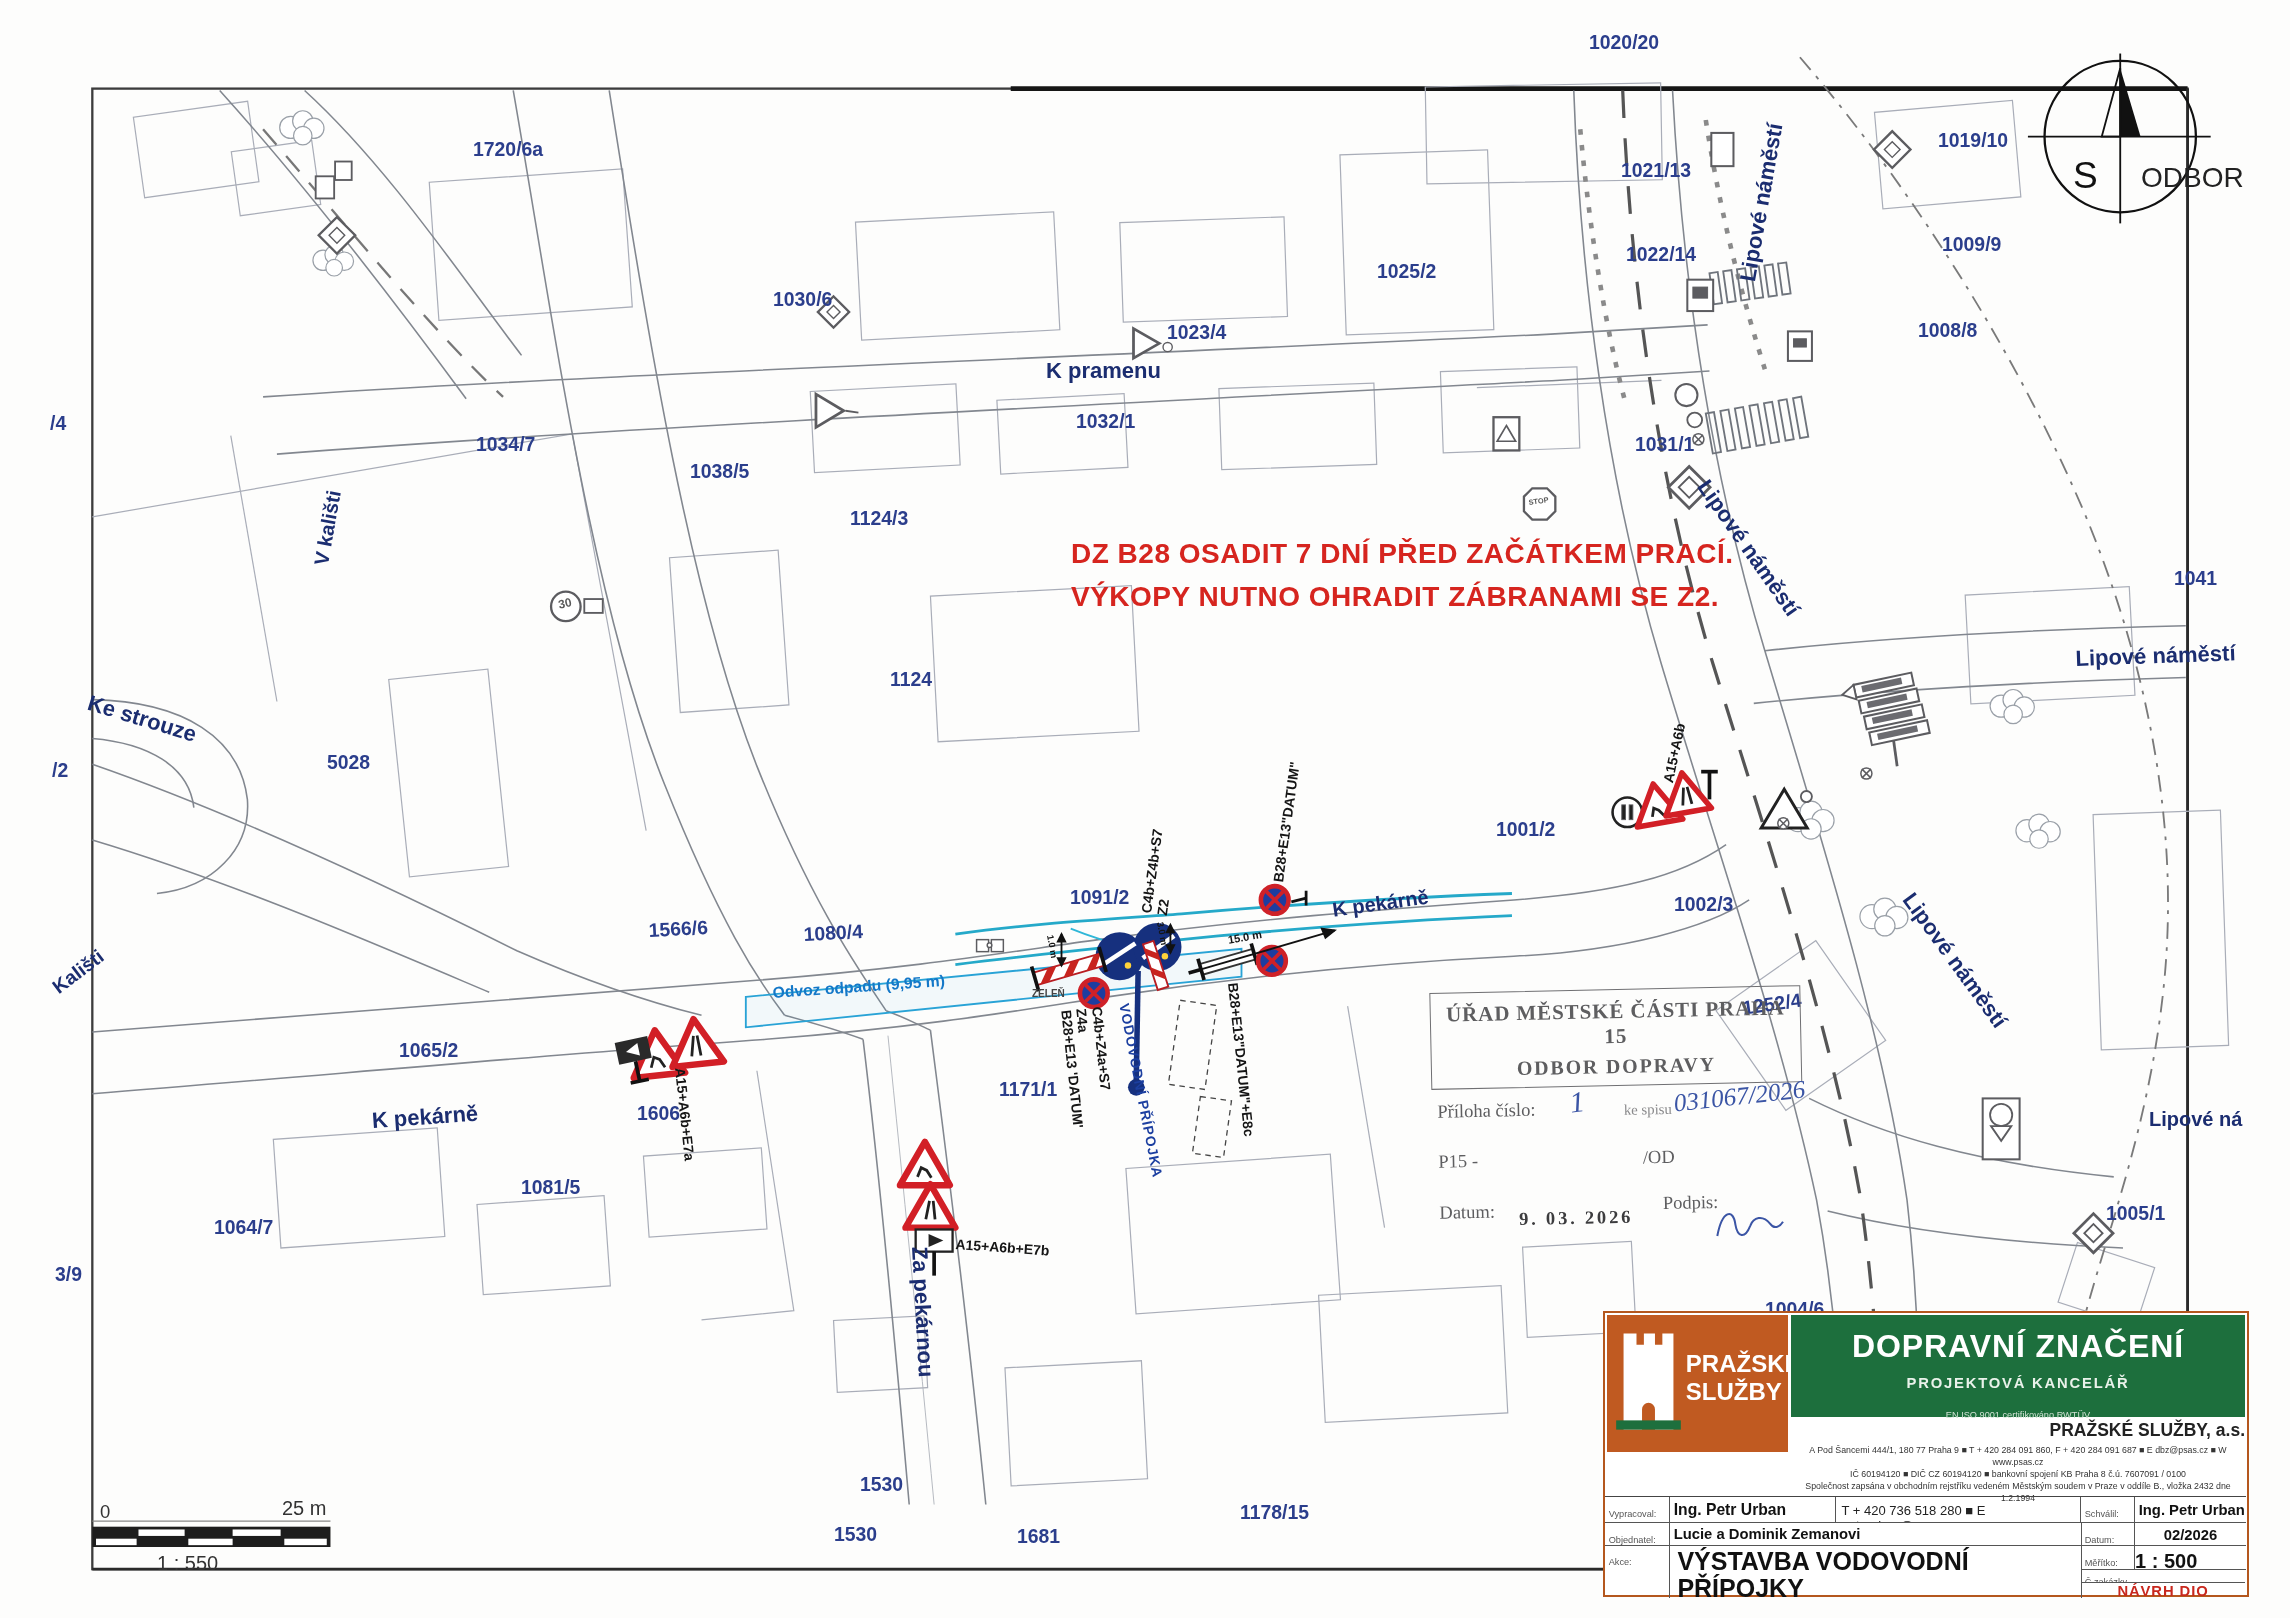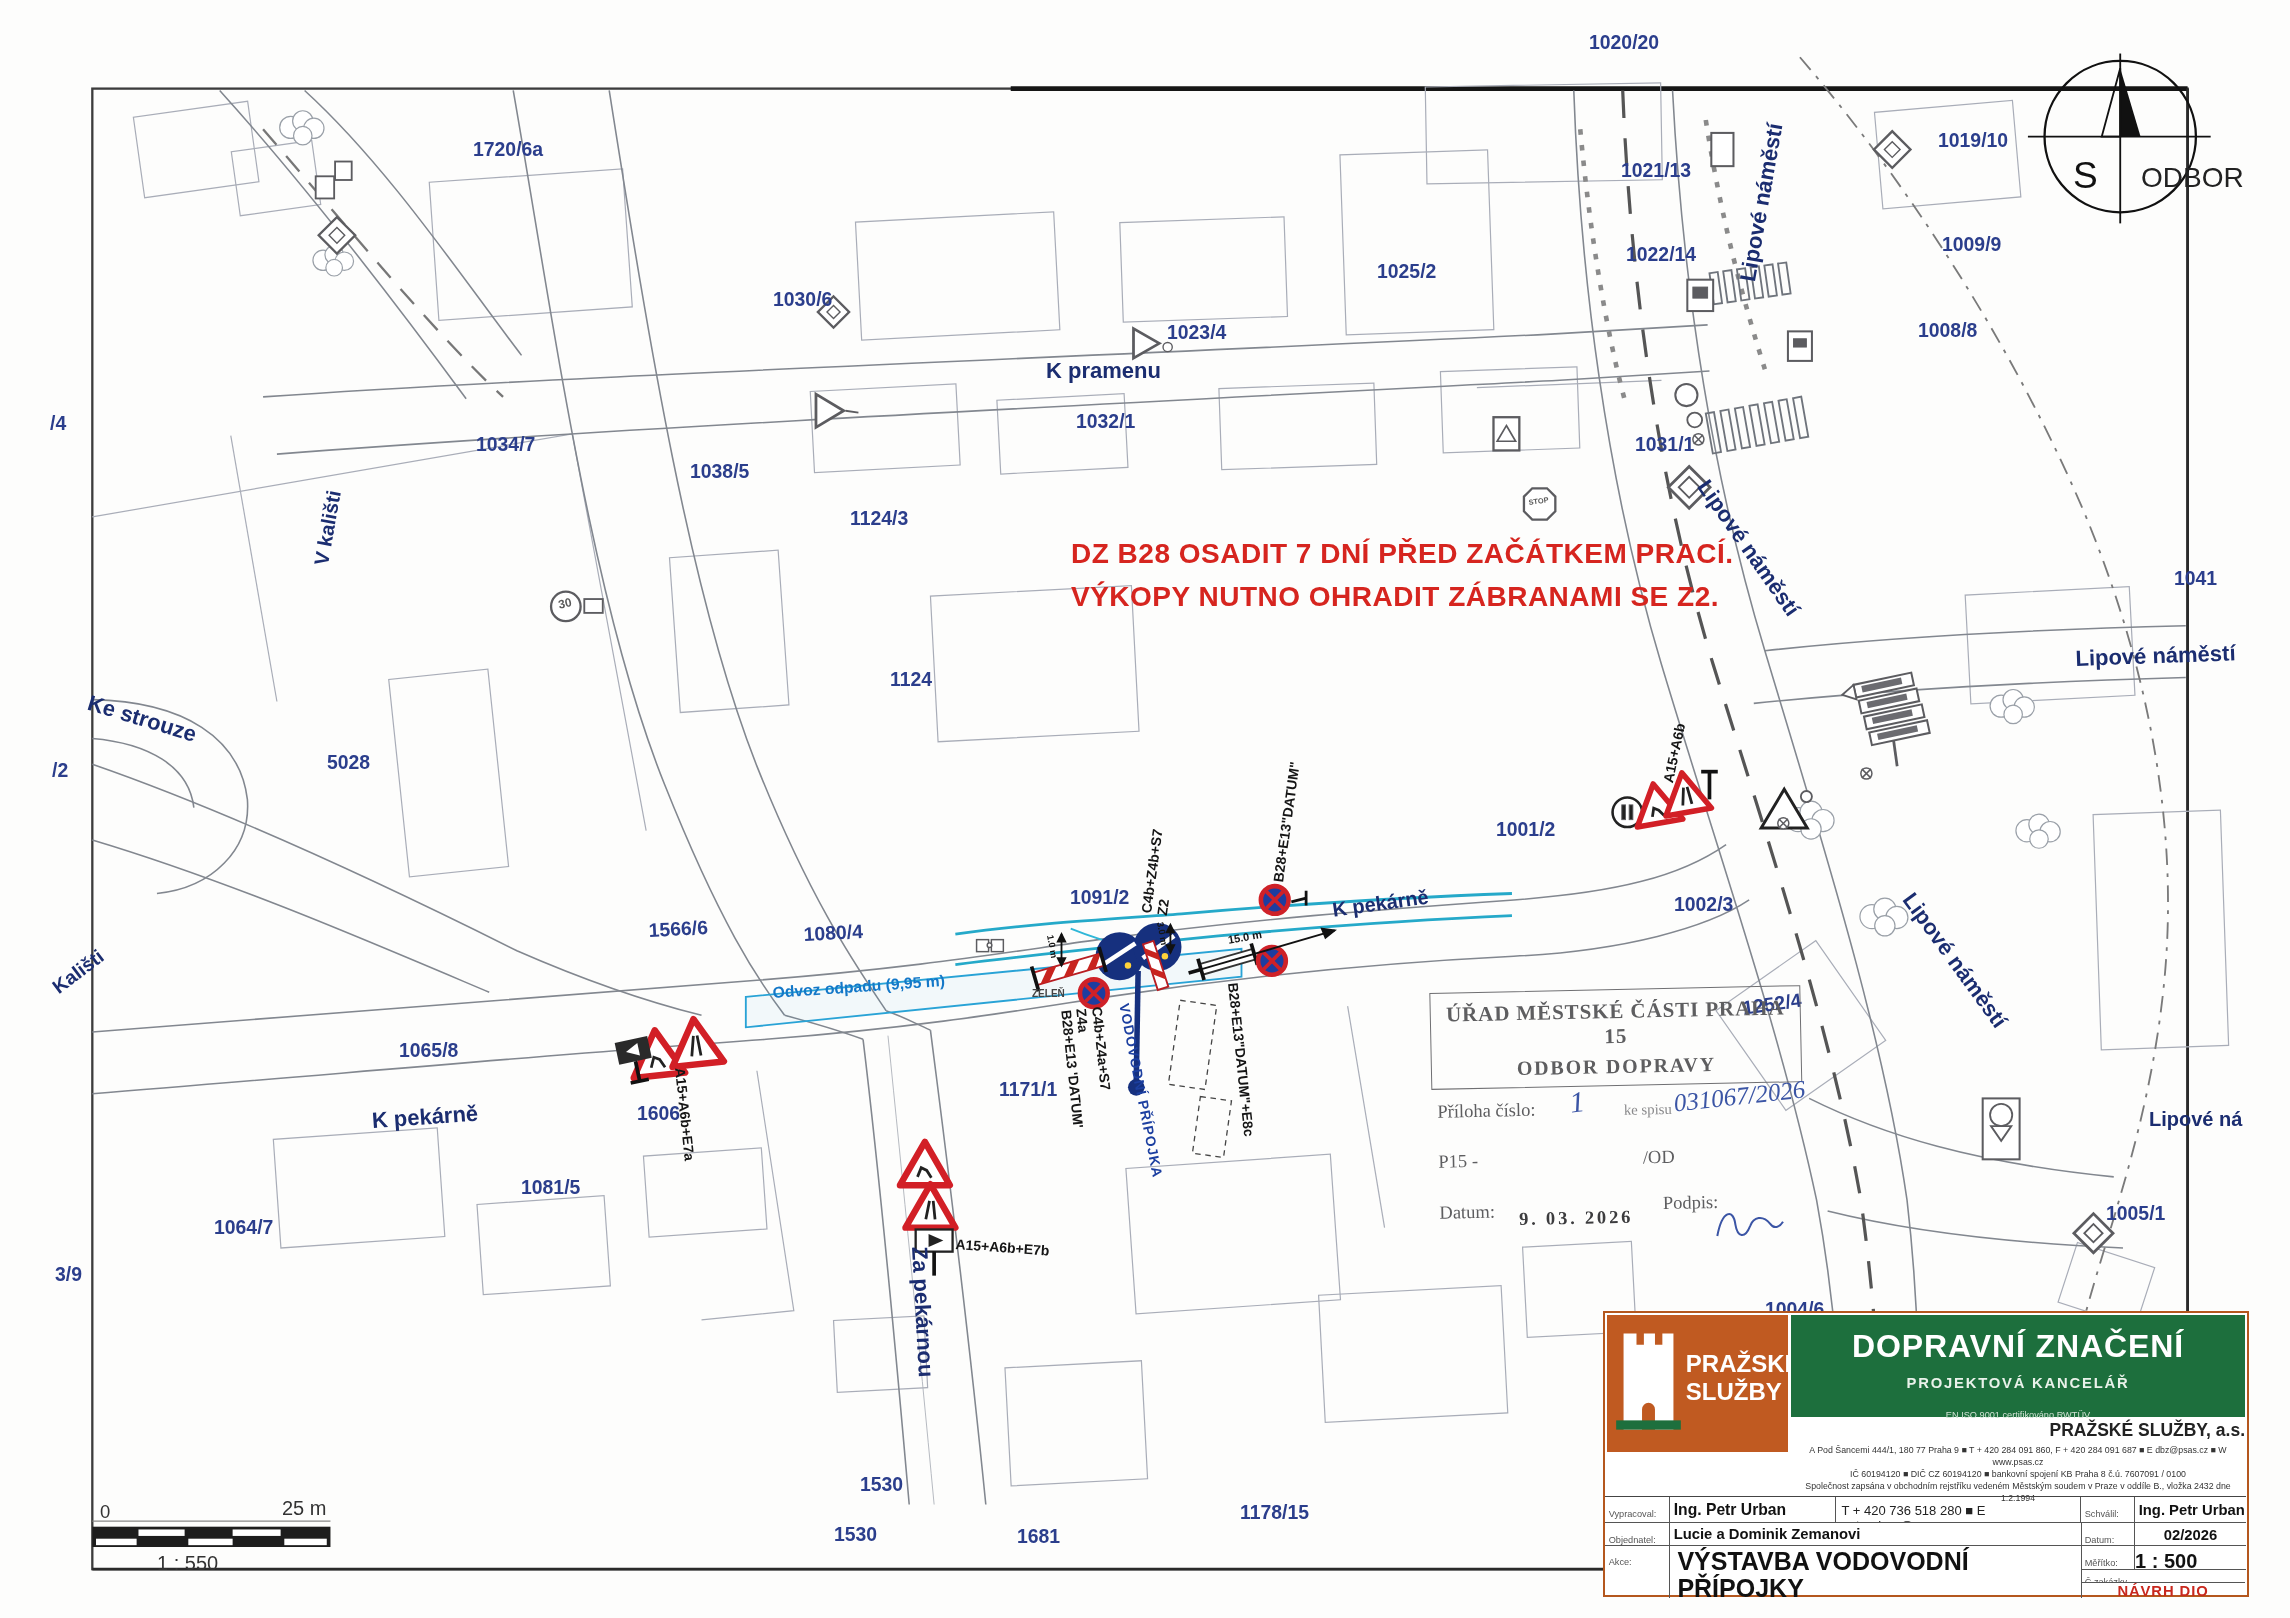--- a/index.html
+++ b/index.html
@@ -480,21 +480,21 @@
   <span class="lbl pn" style="left:476px;top:433px;">1034/7</span>
   <span class="lbl pn" style="left:850px;top:507px;">1124/3</span>
   <span class="lbl pn" style="left:2174px;top:567px;">1041</span>
   <span class="lbl pn" style="left:890px;top:668px;">1124</span>
   <span class="lbl pn" style="left:327px;top:751px;">5028</span>
   <span class="lbl pn" style="left:1496px;top:818px;">1001/2</span>
   <span class="lbl pn" style="left:1070px;top:886px;">1091/2</span>
   <span class="lbl pn" style="left:1674px;top:893px;">1002/3</span>
   <span class="lbl pn" style="left:648px;top:919px;transform:rotate(-3deg);">1566/6</span>
   <span class="lbl pn" style="left:803px;top:923px;transform:rotate(-3deg);">1080/4</span>
-  <span class="lbl pn" style="left:399px;top:1039px;">1065/8</span>
+  <span class="lbl pn" style="left:399px;top:1039px;">1065/2</span>
   <span class="lbl pn" style="left:637px;top:1102px;">1606</span>
   <span class="lbl pn" style="left:999px;top:1078px;">1171/1</span>
   <span class="lbl pn" style="left:521px;top:1176px;">1081/5</span>
   <span class="lbl pn" style="left:214px;top:1216px;">1064/7</span>
   <span class="lbl pn" style="left:55px;top:1263px;">3/9</span>
   <span class="lbl pn" style="left:860px;top:1473px;">1530</span>
   <span class="lbl pn" style="left:834px;top:1523px;">1530</span>
   <span class="lbl pn" style="left:1017px;top:1525px;">1681</span>
   <span class="lbl pn" style="left:1240px;top:1501px;">1178/15</span>
   <span class="lbl pn" style="left:1765px;top:1298px;">1004/6</span>

